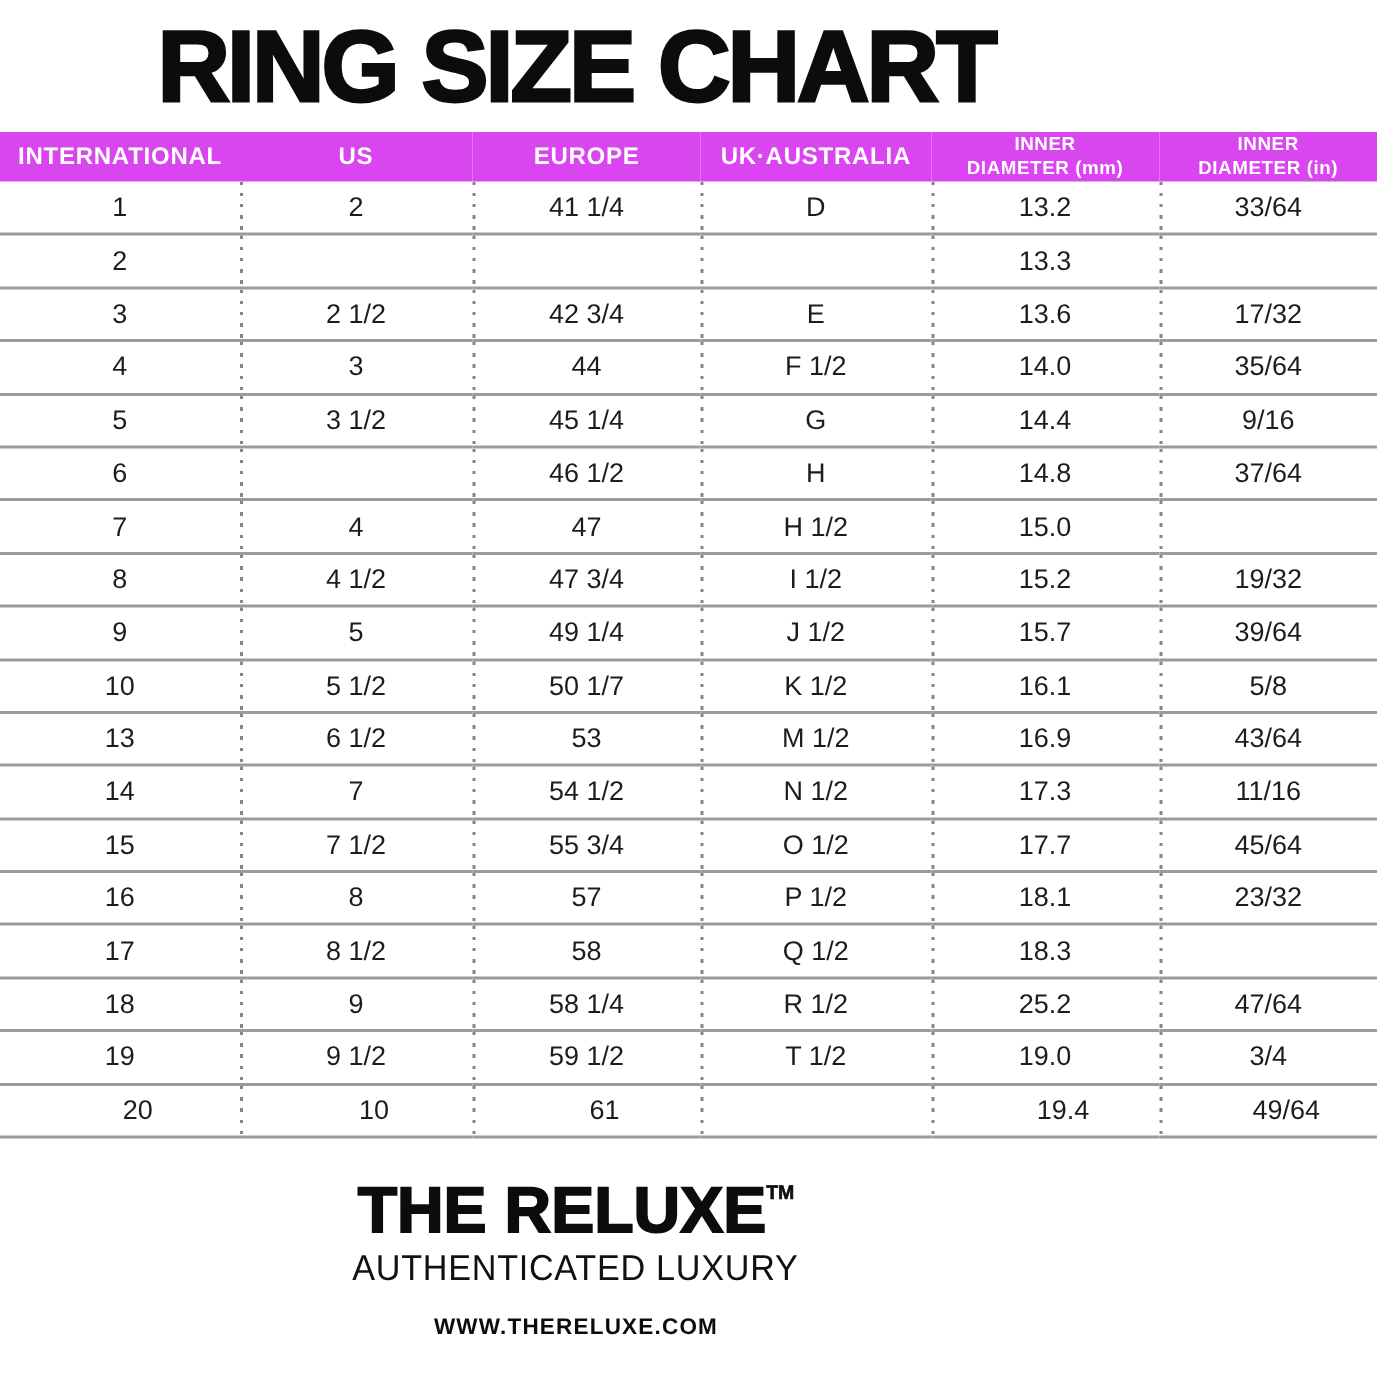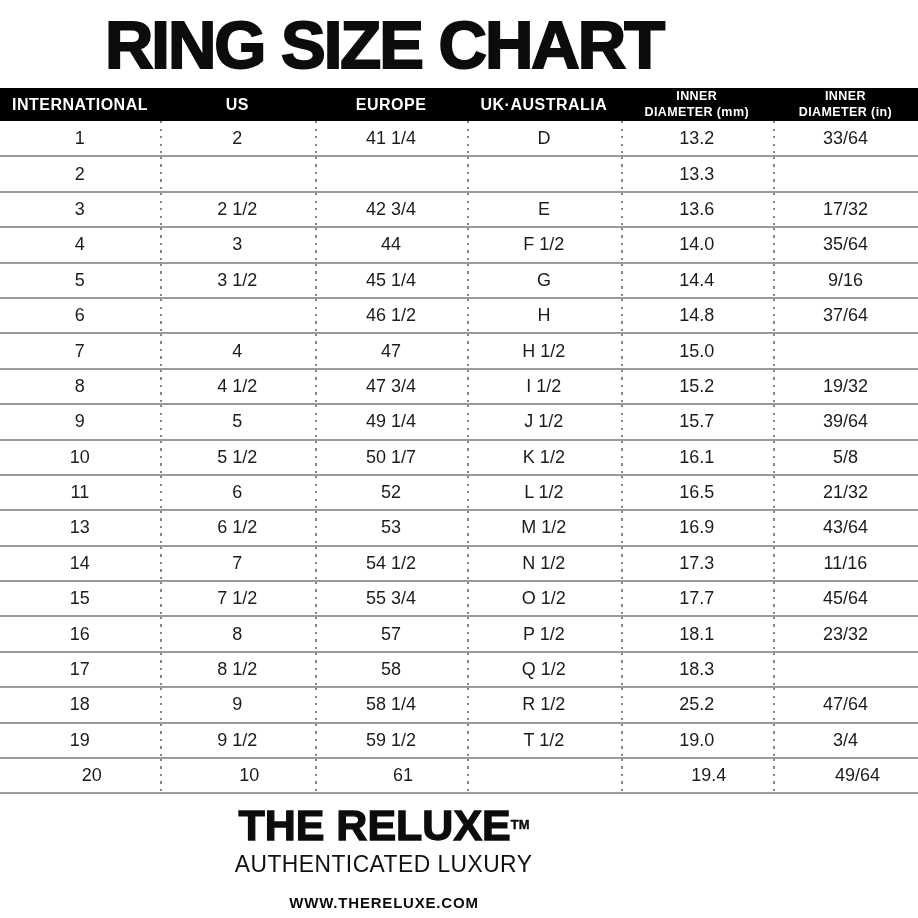--- a/index.html
+++ b/index.html
@@ -43,21 +43,21 @@
   }
   .size-table col.c1 { width: 17.4%; }
   .size-table col.c2 { width: 16.9%; }
   .size-table col.c3 { width: 16.6%; }
   .size-table col.c4 { width: 16.7%; }
   .size-table col.c5 { width: 16.6%; }
   .size-table col.c6 { width: 15.8%; }
 
   .size-table thead tr { height: 33px; }
   .size-table th {
-    background: #000000;
+    background: #d946ef;
     color: #ffffff;
     font-weight: 700;
     font-size: 16px;
     letter-spacing: 0.5px;
     text-align: center;
     vertical-align: middle;
     padding: 0;
     line-height: 1.1;
   }
   .size-table th:first-child {
@@ -113,21 +113,21 @@
     -webkit-text-stroke: 1.3px #0c0c0c;
     line-height: 1.0;
     white-space: nowrap;
   }
   .brand-tm {
     font-size: 13px;
     font-weight: 700;
     vertical-align: top;
     line-height: 1;
     position: relative;
-    top: 14px;
+    top: 2px;
     -webkit-text-stroke: 0.4px #0c0c0c;
   }
   .brand-tagline {
     font-size: 24px;
     font-weight: 400;
     color: #111111;
     letter-spacing: 0.5px;
     transform: scaleX(0.95);
     margin-top: 3px;
     white-space: nowrap;
@@ -244,28 +244,20 @@
         </tr>
         <tr>
           <td>10</td>
           <td>5 1/2</td>
           <td>50 1/7</td>
           <td>K 1/2</td>
           <td>16.1</td>
           <td>5/8</td>
         </tr>
         <tr>
-          <td>11</td>
-          <td>6</td>
-          <td>52</td>
-          <td>L 1/2</td>
-          <td>16.5</td>
-          <td>21/32</td>
-        </tr>
-        <tr>
           <td>13</td>
           <td>6 1/2</td>
           <td>53</td>
           <td>M 1/2</td>
           <td>16.9</td>
           <td>43/64</td>
         </tr>
         <tr>
           <td>14</td>
           <td>7</td>

